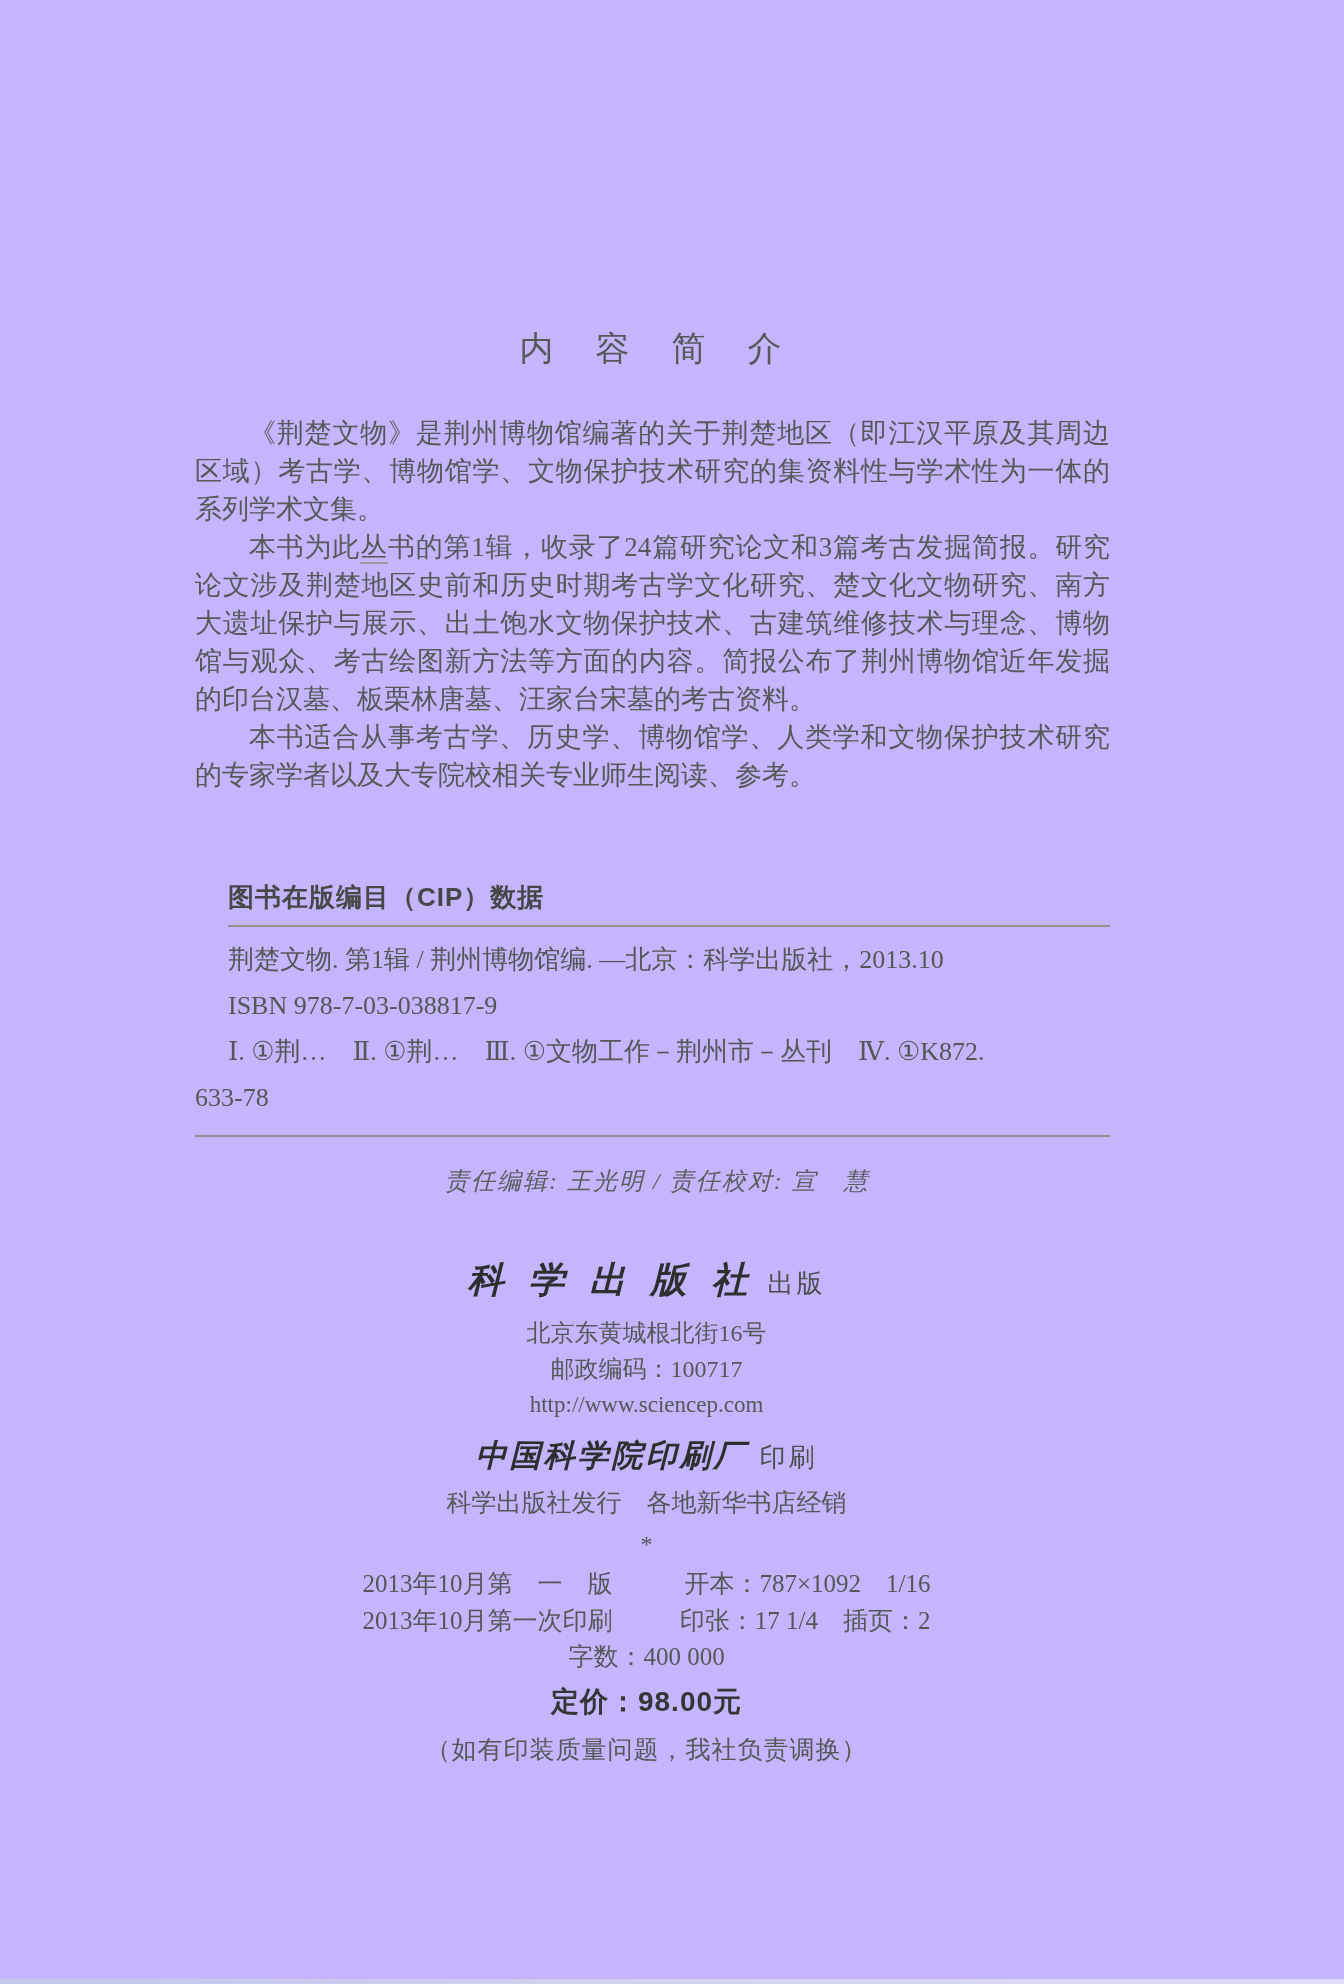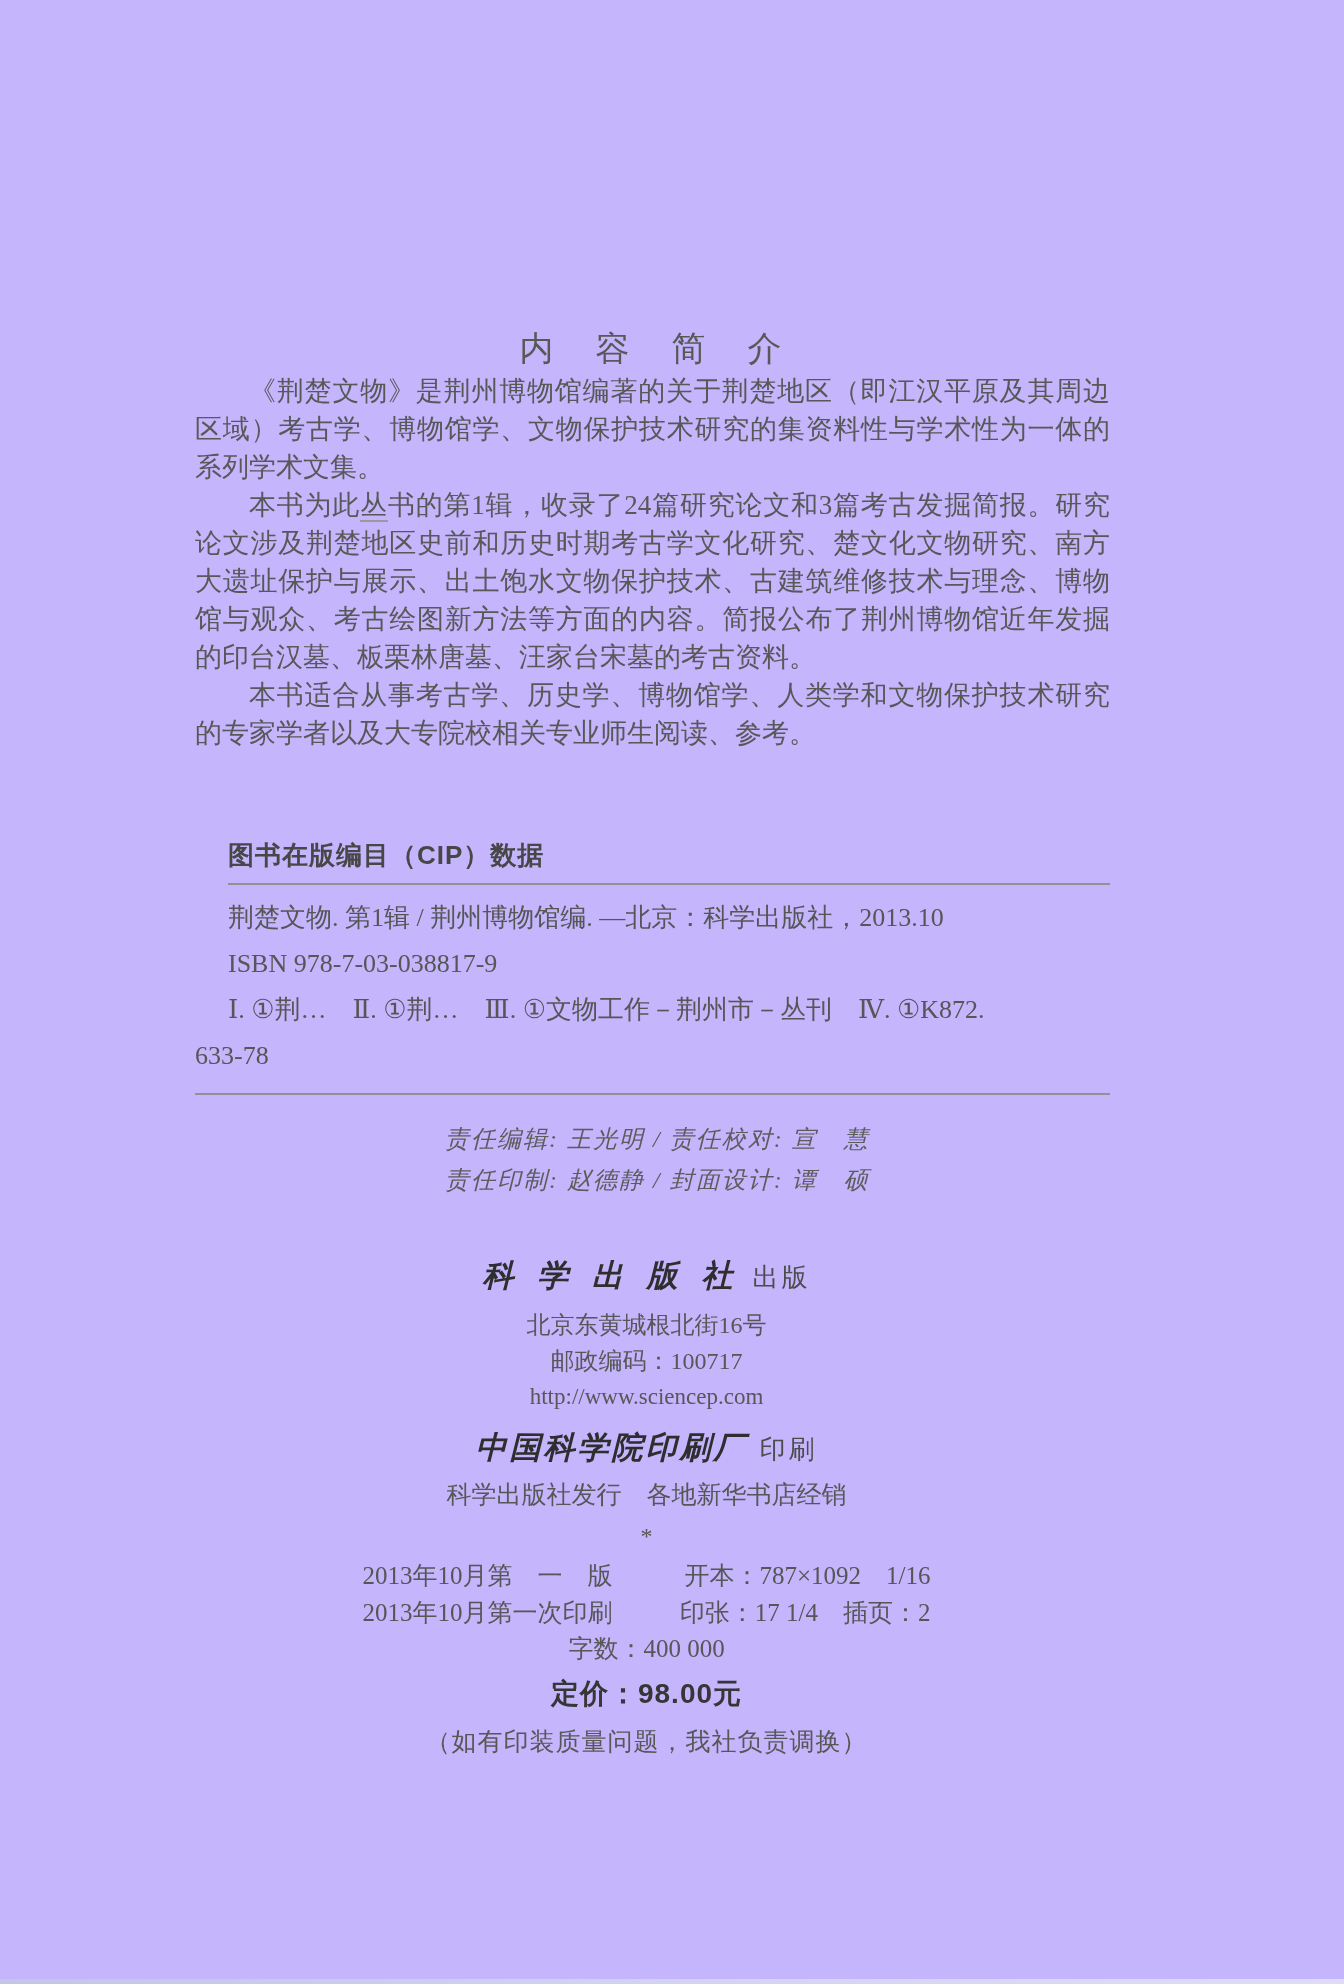--- a/index.html
+++ b/index.html
@@ -23,21 +23,21 @@
     font-size:34px; font-weight:normal;
     color:#585858;
     letter-spacing:4px;
   }
   .para {
     margin:0; text-indent:2em;
     font-size:27px; line-height:38px;
     color:#585858;
     text-align:justify;
   }
-  .para.first { }
+  .para.first { margin-top:42px; }
   .u-char { border-bottom:2px solid #9a9a9a; }
   
   .cip { margin-top:86px; }
   .cip-heading {
     margin-left:33px;
     font-family:"Liberation Sans","DejaVu Sans",sans-serif;
     font-weight:bold; font-size:26px; color:#474747;
     letter-spacing:1px;
   }
   .rule {
@@ -55,21 +55,21 @@
   .credits {
     margin-top:24px; margin-left:250px;
     font-style:italic;
     font-size:24px; line-height:41px; color:#5c5c5c;
     letter-spacing:2px;
   }
   
   .pub { margin-top:54px; margin-left:-12px; text-align:center; }
   .script {
     font-weight:bold; font-style:italic;
-    font-size:31px; letter-spacing:8px; color:#2e2e2e;
+    font-size:36px; letter-spacing:8px; color:#2e2e2e;
   }
   .script.printer { font-size:31px; letter-spacing:3px; }
   .pub-suffix { font-size:26px; color:#4c4c4c; margin-left:8px; letter-spacing:3px; }
   .pub-line { font-size:24px; line-height:36px; color:#575757; }
   .pub-line.addr { margin-top:10px; }
   .pub-line.url { font-size:23px; }
   .pub-printer { margin-top:12px; }
   .pub-line.dist { margin-top:8px; font-size:25px; }
   .star { margin-top:10px; font-size:24px; color:#555; line-height:26px; }
   .ed-row {
@@ -112,21 +112,20 @@
       <hr class="rule">
       <div class="cip-line firstline">荆楚文物. 第1辑 / 荆州博物馆编. —北京：科学出版社，2013.10</div>
       <div class="cip-line">ISBN 978-7-03-038817-9</div>
       <div class="cip-line">Ⅰ. ①荆…　Ⅱ. ①荆…　Ⅲ. ①文物工作－荆州市－丛刊　Ⅳ. ①K872.</div>
       <div class="cip-line noindent">633-78</div>
       <hr class="rule full">
     </div>
 
     <div class="credits">
       <div class="credit-line">责任编辑: 王光明 / 责任校对: 宣　慧</div>
-      <div class="credit-line">责任印制: 赵德静 / 封面设计: 谭　硕</div>
     </div>
 
     <div class="pub">
       <div class="pub-name">
         <span class="script">科 学 出 版 社</span>
         <span class="pub-suffix">出版</span>
       </div>
       <div class="pub-line addr">北京东黄城根北街16号</div>
       <div class="pub-line">邮政编码：100717</div>
       <div class="pub-line url">http://www.sciencep.com</div>

